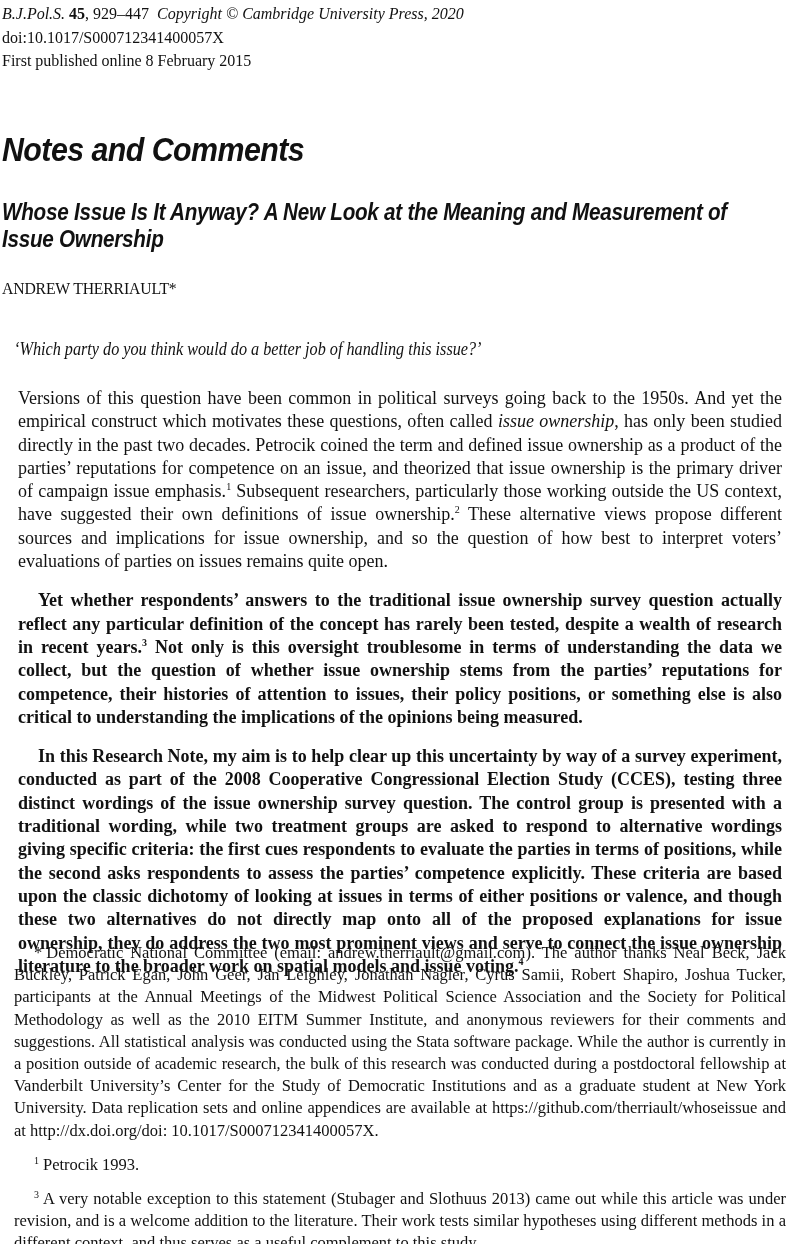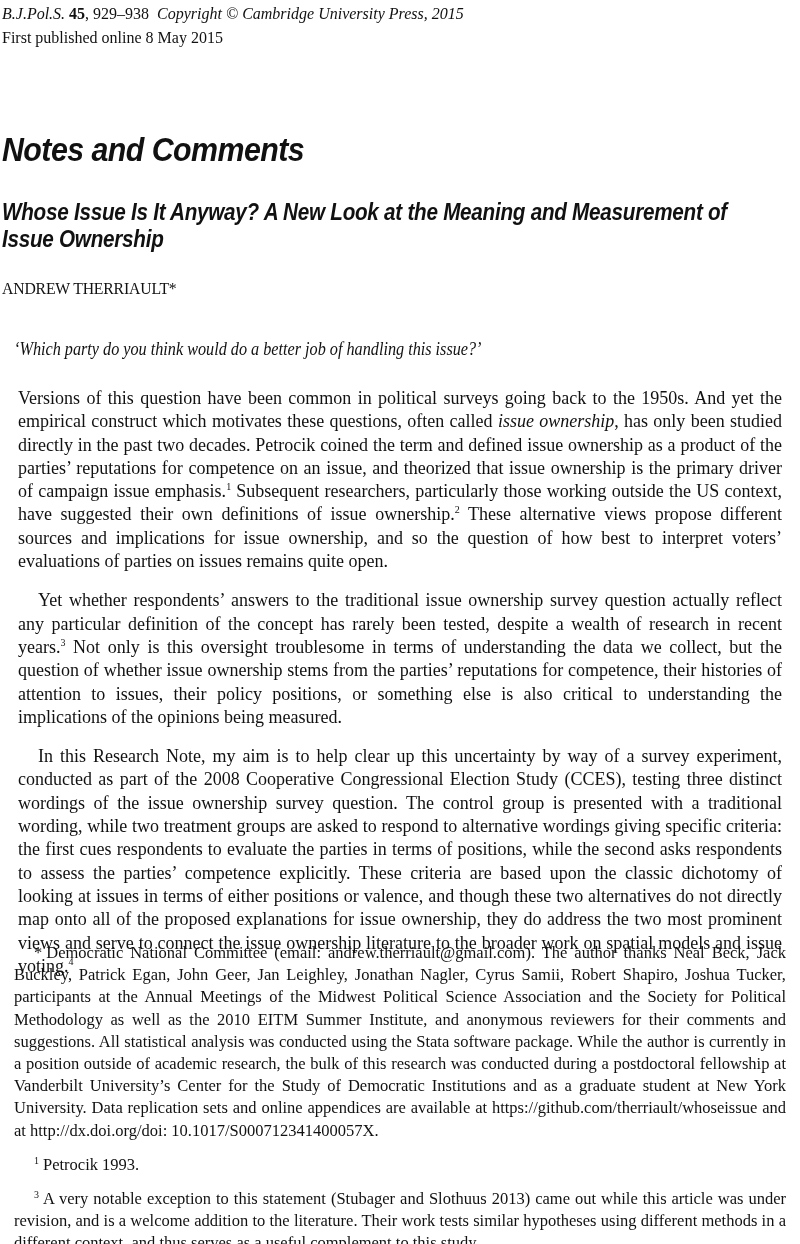--- a/index.html
+++ b/index.html
@@ -27,40 +27,41 @@
   }
   .epigraph {
     position: absolute; left: 14px; top: 339px; font-size: 18px; font-style: italic;
     transform: scaleX(0.9); transform-origin: left; white-space: nowrap;
   }
   .body-text {
     position: absolute; left: 2px; top: 371px; width: 796px;
     font-size: 18px; line-height: 23.3px; text-align: justify;
   }
   .body-text p { margin: 16px; }
-  .body-text p.indent { text-indent: 20px; }
+  .body-text p.indent { text-indent: 20px; font-weight: bold; }
   sup { font-size: 10px; line-height: 0; vertical-align: 7px; }
   .footnotes {
     position: absolute; left: 2px; top: 930px; width: 796px;
     font-size: 16.5px; line-height: 22.2px; text-align: justify;
   }
   .footnotes p { margin: 12px; text-indent: 20px; }
   .footnotes .mark { font-size: 10px; vertical-align: 6px; line-height: 0; margin-right: 4px; }
   .footnotes .star { margin-right: 4px; }
 </style>
 </head>
 <body>
 
 <div class="header">
   <div>
     <i>B.J.Pol.S.</i>
-    <b>45</b><span>, 929–938</span>&nbsp;
-    <i>Copyright © Cambridge University Press, 2015</i>
+    <b>45</b><span>, 929–447</span>&nbsp;
+    <i>Copyright © Cambridge University Press, 2020</i>
   </div>
-  <div>First published online 8 May 2015</div>
+  <div>doi:10.1017/S000712341400057X</div>
+  <div>First published online 8 February 2015</div>
 </div>
 
 <h1 class="section-title">Notes and Comments</h1>
 <h2 class="article-title">Whose Issue Is It Anyway? A New Look at the Meaning and Measurement of Issue Ownership</h2>
 <div class="author">ANDREW THERRIAULT*</div>
 <div class="epigraph">‘Which party do you think would do a better job of handling this issue?’</div>
 
 <div class="body-text">
   <p><span>Versions of this question have been common in political surveys going back to the 1950s. And yet the empirical construct which motivates these questions, often called </span><i>issue ownership</i><span>, has only been studied directly in the past two decades. Petrocik coined the term and defined issue ownership as a product of the parties’ reputations for competence on an issue, and theorized that issue ownership is the primary driver of campaign issue emphasis.</span><sup>1</sup><span> Subsequent researchers, particularly those working outside the US context, have suggested their own definitions of issue ownership.</span><sup>2</sup><span> These alternative views propose different sources and implications for issue ownership, and so the question of how best to interpret voters’ evaluations of parties on issues remains quite open.</span></p>
   <p class="indent"><span>Yet whether respondents’ answers to the traditional issue ownership survey question actually reflect any particular definition of the concept has rarely been tested, despite a wealth of research in recent years.</span><sup>3</sup><span> Not only is this oversight troublesome in terms of understanding the data we collect, but the question of whether issue ownership stems from the parties’ reputations for competence, their histories of attention to issues, their policy positions, or something else is also critical to understanding the implications of the opinions being measured.</span></p>

